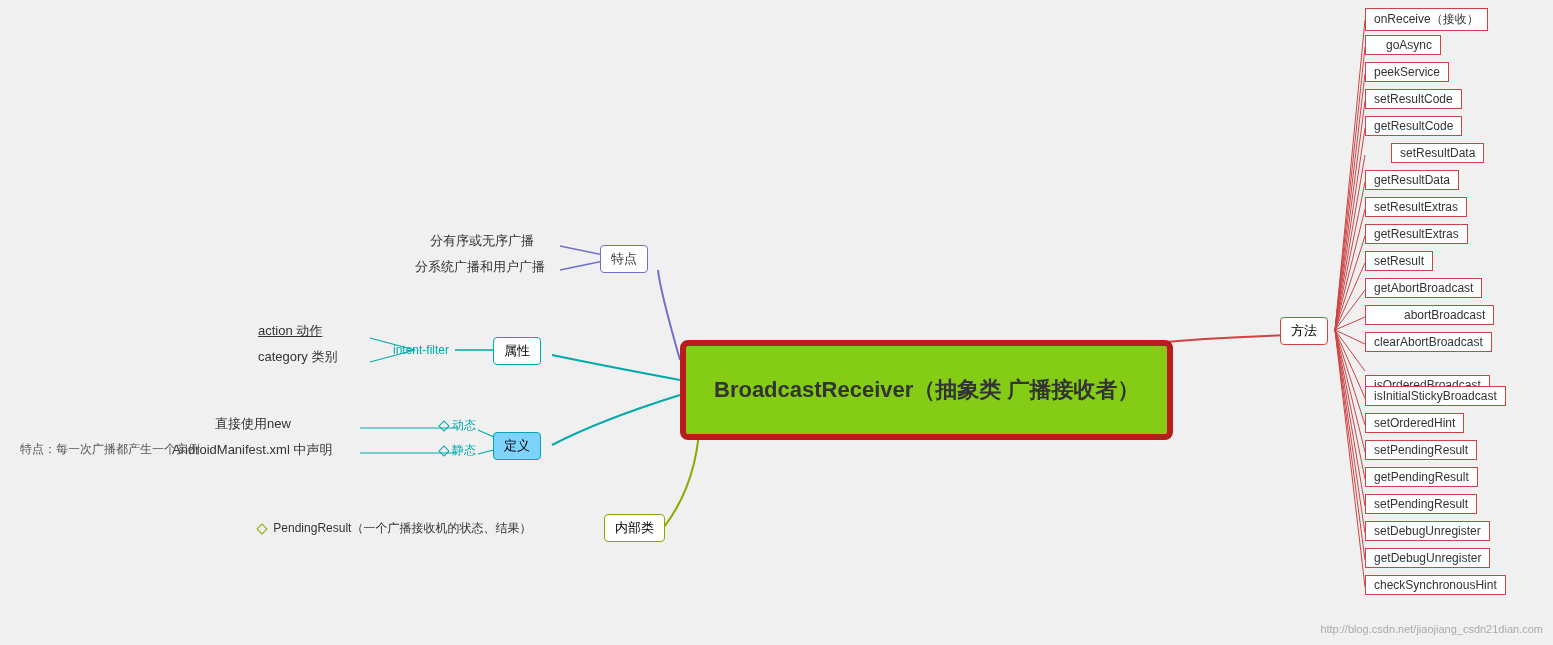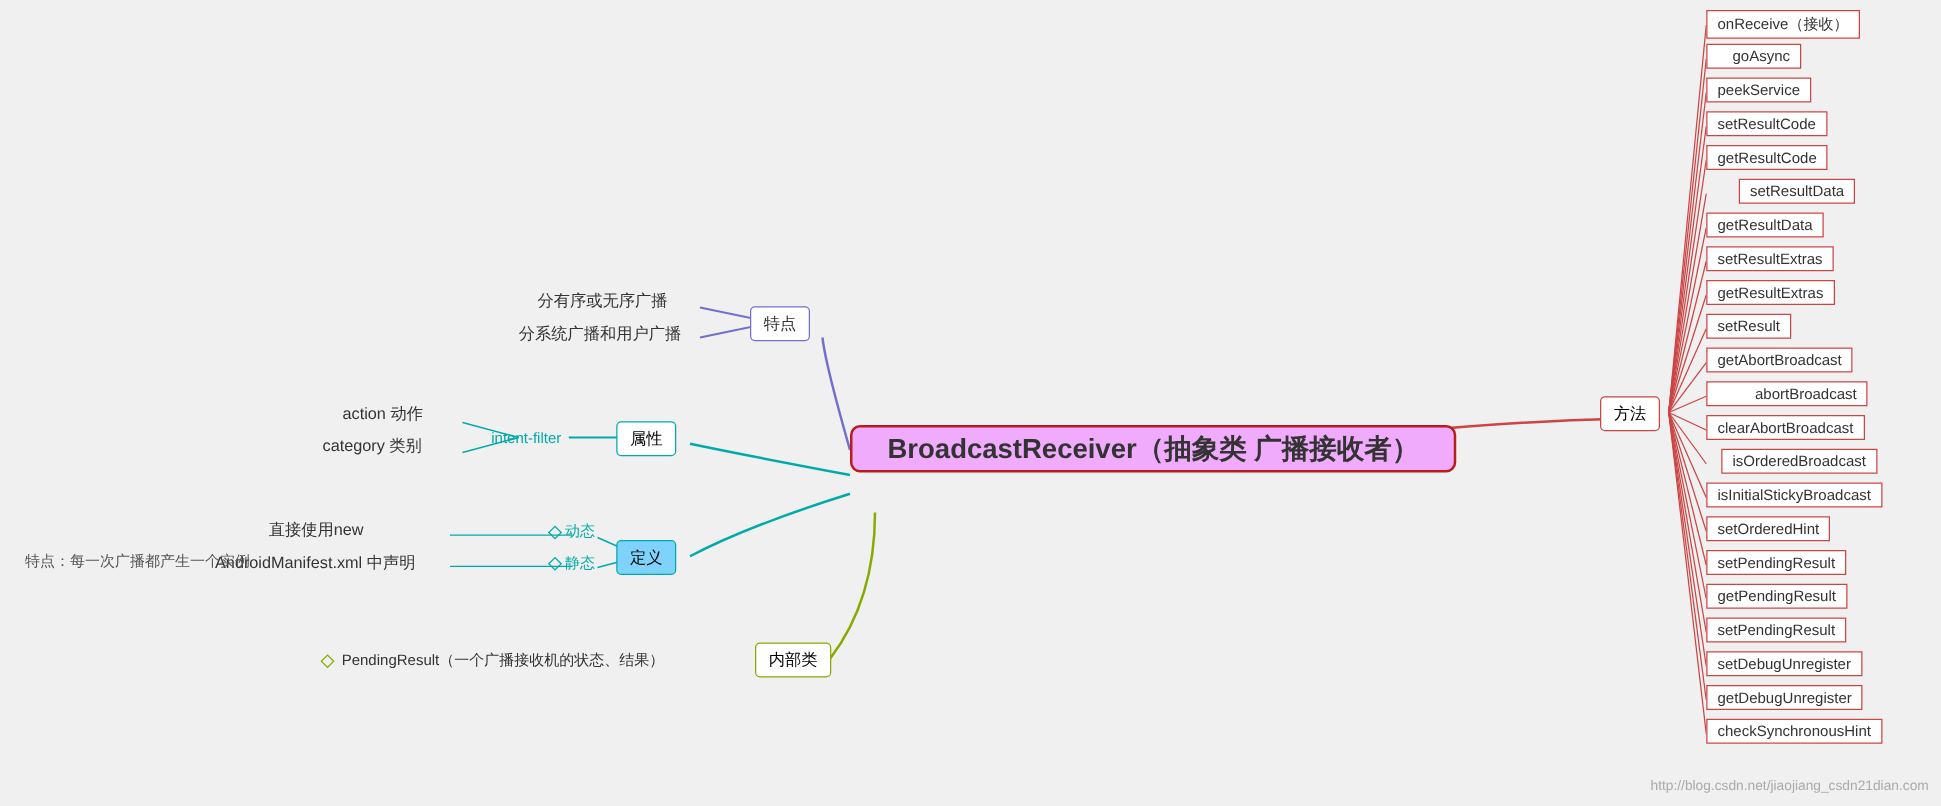--- a/index.html
+++ b/index.html
@@ -26,24 +26,24 @@
       font-size: 13px;
       white-space: nowrap;
       display: flex;
       align-items: flex-end;
       justify-content: center;
       background: white;
     }
 
     .node-main {
       position: absolute;
-      background: #f0abfc;
-      border: 2px solid #b91c1c;
+      background: #84cc16;
+      border: 6px solid #b91c1c;
       border-radius: 8px;
-      padding: 2px 28px;
+      padding: 29px 28px;
       font-size: 22px;
       font-weight: bold;
       color: #333;
       white-space: nowrap;
     }
 
     .node-feature {
       border-color: #7070cc;
       background: white;
       color: #333;
@@ -180,21 +180,21 @@
 </div>
 
 <div class="node-box node-property" style="left:493px; top:337px;">
   <span>属性</span>
 </div>
 
 <div class="text-label" style="left:393px; top:343px; color:#00aaaa; font-size:12px;">
   <span>intent-filter</span>
 </div>
 
-<div class="text-label" style="left:274px; top:322px;">
+<div class="text-label" style="left:258px; top:322px;text-decoration:underline;">
   <span>action 动作</span>
 </div>
 <div class="text-label" style="left:258px; top:348px;">
   <span>category 类别</span>
 </div>
 
 <div class="node-box node-define" style="left:493px; top:432px;">
   <span>定义</span>
 </div>
 
@@ -236,21 +236,21 @@
     <div class="method-item" style="left: 1365px; top: 89px;">setResultCode</div>
     <div class="method-item" style="left: 1365px; top: 116px;">getResultCode</div>
     <div class="method-item" style="left: 1391px; top: 143px;">setResultData</div>
     <div class="method-item" style="left: 1365px; top: 170px;">getResultData</div>
     <div class="method-item" style="left: 1365px; top: 197px;">setResultExtras</div>
     <div class="method-item" style="left: 1365px; top: 224px;">getResultExtras</div>
     <div class="method-item" style="left: 1365px; top: 251px;">setResult</div>
     <div class="method-item" style="left: 1365px; top: 278px;">getAbortBroadcast</div>
     <div class="method-item" style="left: 1365px; top: 305px; padding-left: 38px;">abortBroadcast</div>
     <div class="method-item" style="left: 1365px; top: 332px;">clearAbortBroadcast</div>
-    <div class="method-item" style="left: 1365px; top: 359px; margin-left: 12px;">isOrderedBroadcast</div>
+    <div class="method-item" style="left: 1365px; top: 375px;">isOrderedBroadcast</div>
     <div class="method-item" style="left: 1365px; top: 386px;">isInitialStickyBroadcast</div>
     <div class="method-item" style="left: 1365px; top: 413px;">setOrderedHint</div>
     <div class="method-item" style="left: 1365px; top: 440px;">setPendingResult</div>
     <div class="method-item" style="left: 1365px; top: 467px;">getPendingResult</div>
     <div class="method-item" style="left: 1365px; top: 494px;">setPendingResult</div>
     <div class="method-item" style="left: 1365px; top: 521px;">setDebugUnregister</div>
     <div class="method-item" style="left: 1365px; top: 548px;">getDebugUnregister</div>
     <div class="method-item" style="left: 1365px; top: 575px;">checkSynchronousHint</div>
   </div>
 

